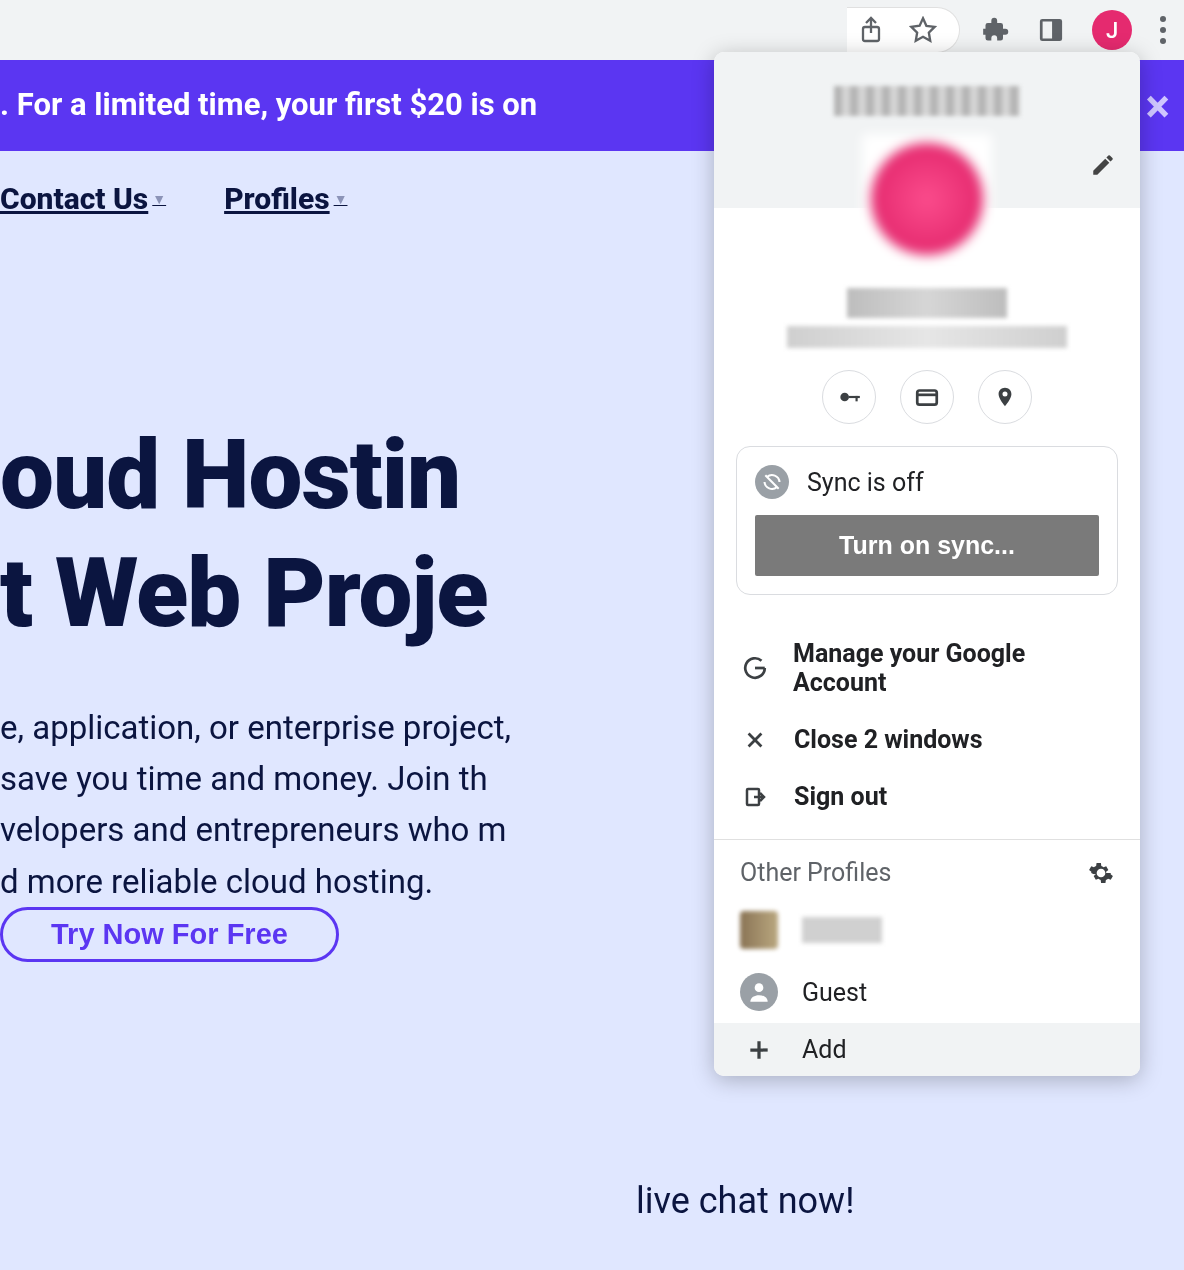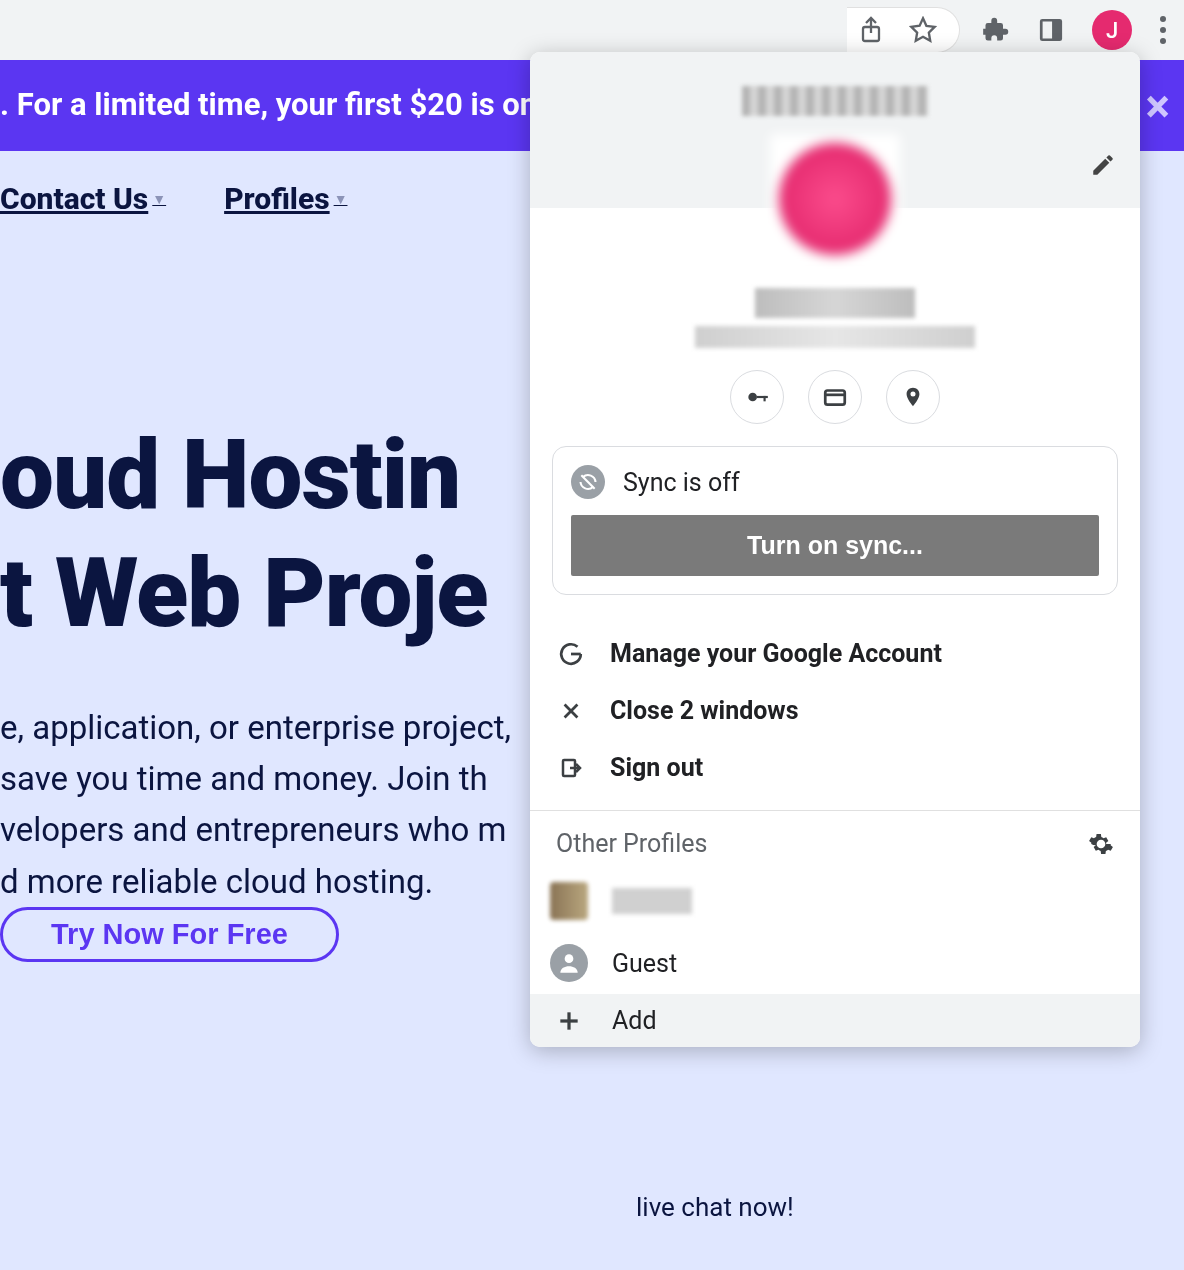--- a/index.html
+++ b/index.html
@@ -122,38 +122,38 @@
     font-size: 29px;
     padding: 8px 48px;
     border-radius: 50px;
     cursor: pointer;
     background: transparent;
   }
   .chat-snippet {
     position: absolute;
     bottom: 48px;
     left: 636px;
-    font-size: 26px;
+    font-size: 36px;
     color: #0b1540;
   }
   .chat-close {
     position: absolute;
     bottom: 290px;
     right: 140px;
     font-size: 40px;
     color: #333;
     cursor: pointer;
   }
 
   
   .popup {
     position: absolute;
     top: 52px;
     right: 44px;
-    width: 610px;
+    width: 426px;
     background: #fff;
     border-radius: 10px;
     box-shadow: 0 4px 22px rgba(0,0,0,0.25);
     overflow: hidden;
     font-size: 25px;
     color: #202124;
   }
   .popup-header {
     background: #f1f3f4;
     height: 156px;
@@ -263,21 +263,21 @@
     align-items: center;
     padding: 18px 26px 12px 26px;
     color: #5f6368;
   }
   .other-header .gear { cursor: pointer; color: #3c4043; }
 
   .profile-row {
     display: flex;
     align-items: center;
     gap: 24px;
-    padding: 12px 20px;
+    padding: 12px 26px;
     cursor: pointer;
   }
   .profile-row.hl { background: #f1f3f4; }
   .pf-avatar {
     width: 38px; height: 38px; border-radius: 50%;
     background: #9aa0a6;
     display: flex; align-items: center; justify-content: center;
     color: #fff;
   }
   .pf-avatar.blur {

